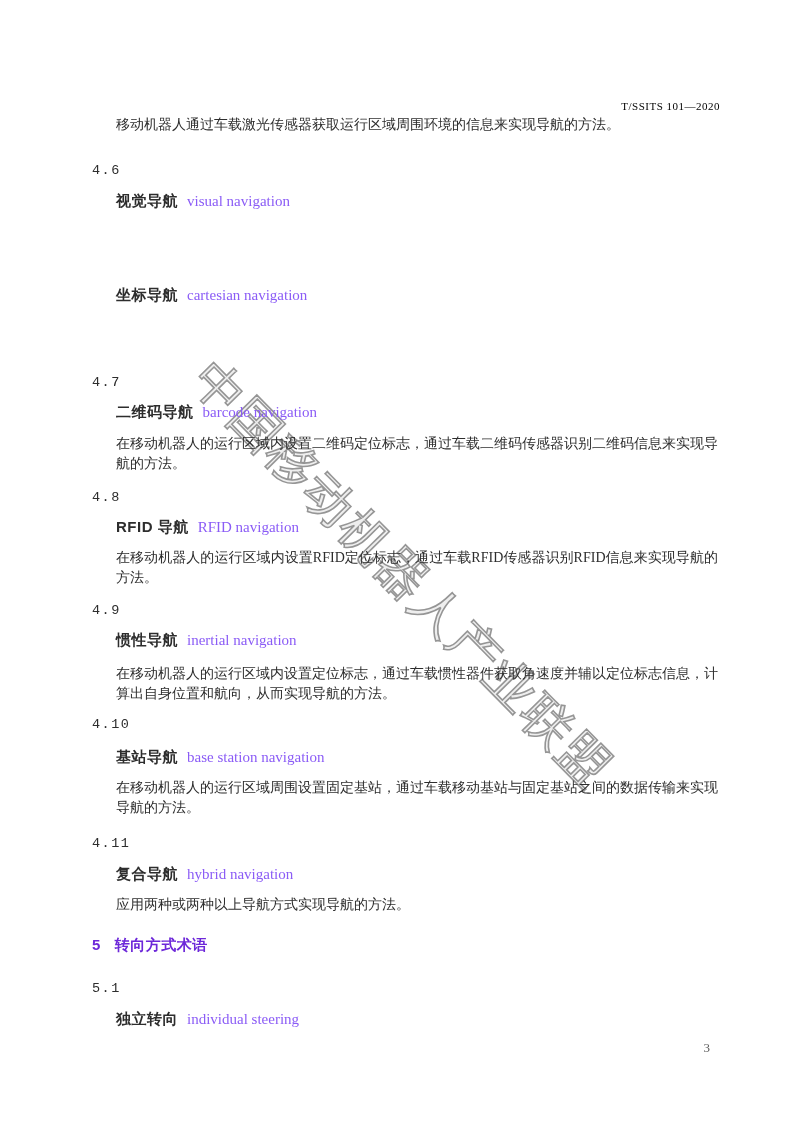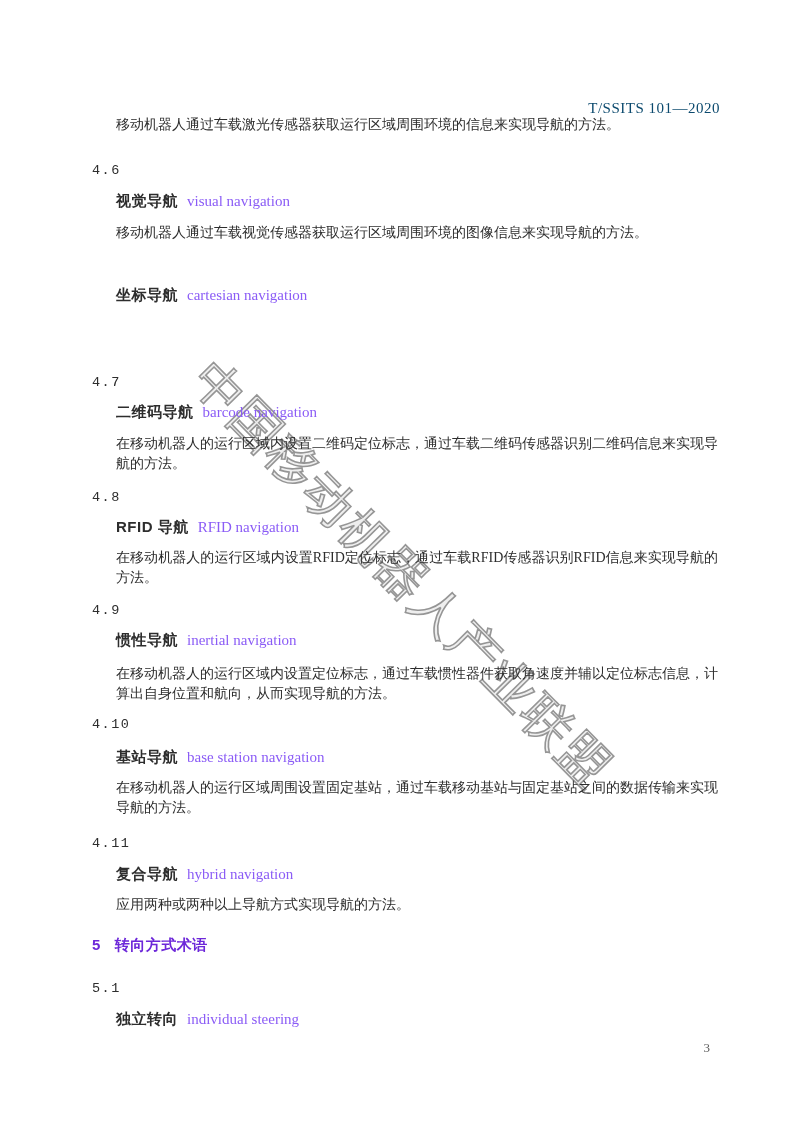--- a/index.html
+++ b/index.html
@@ -10,23 +10,23 @@
     margin: 0 auto;
     background: #ffffff;
     overflow: hidden;
     font-family: "Liberation Serif", "DejaVu Serif", serif;
     color: #2d2d2d;
   }
   .header-code {
     position: absolute;
     top: 100px;
     right: 80px;
-    font-size: 15px;
+    font-size: 11px;
     letter-spacing: 0.5px;
-    color: #0c4a6e;
+    color: #000000;
   }
   .def {
     position: absolute;
     left: 116px;
     width: 602px;
     font-size: 14px;
     line-height: 20px;
     text-align: justify;
     color: #2d2d2d;
   }
@@ -96,21 +96,20 @@
   <div class="header-code">T/SSITS 101—2020</div>
 
   <div class="watermark">中国移动机器人产业联盟</div>
 
   <div class="def" style="top:115px">移动机器人通过车载激光传感器获取运行区域周围环境的信息来实现导航的方法。</div>
 
   <div class="clause-num" style="top:163px">4.6</div>
   <div class="term" style="top:192px">
     <span class="term-cn">视觉导航</span><span class="term-en">visual navigation</span>
   </div>
-  <div class="def" style="top:223px">移动机器人通过车载视觉传感器获取运行区域周围环境的图像信息来实现导航的方法。</div>
 
   <div class="term" style="top:286px">
     <span class="term-cn">坐标导航</span><span class="term-en">cartesian navigation</span>
   </div>
 
   <div class="clause-num" style="top:375px">4.7</div>
   <div class="term" style="top:403px">
     <span class="term-cn">二维码导航</span><span class="term-en">barcode navigation</span>
   </div>
   <div class="def" style="top:434px">在移动机器人的运行区域内设置二维码定位标志，通过车载二维码传感器识别二维码信息来实现导航的方法。</div>

